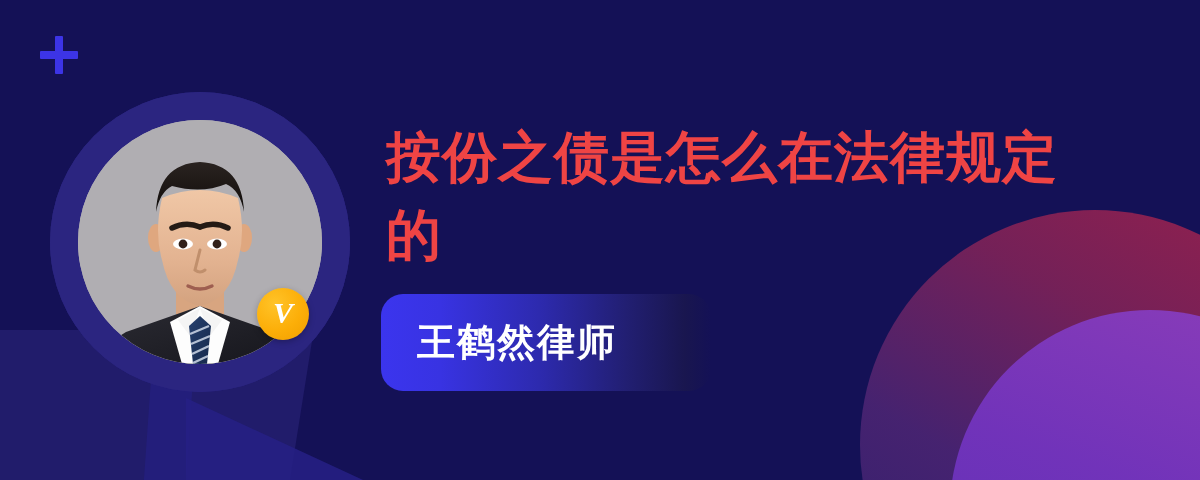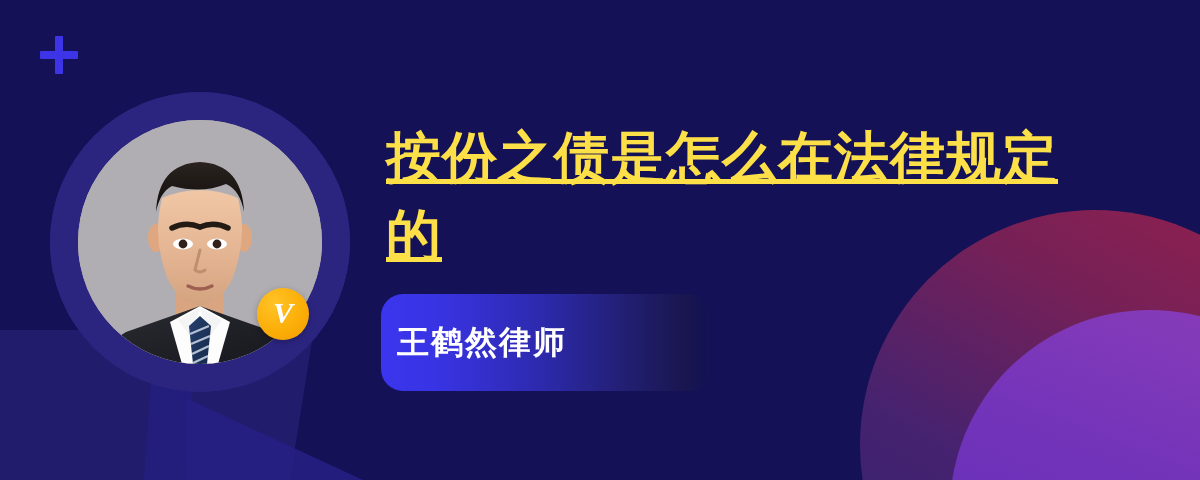--- a/index.html
+++ b/index.html
@@ -169,48 +169,47 @@
 
   
   .content {
     position: absolute;
     left: 386px;
     top: 118px;
     width: 700px;
   }
   .title {
     margin: 0;
-    color: #fde047;
+    color: #ef4444;
     font-size: 55px;
     line-height: 78px;
     font-weight: bold;
     letter-spacing: 1px;
     width: 680px;
     white-space: normal;
     word-break: break-all;
-    text-decoration: underline;
   }
 
   .name-badge {
     position: absolute;
     left: 381px;
     top: 294px;
     width: 330px;
     height: 97px;
     border-radius: 22px;
     background: linear-gradient(90deg, #3b35ee 0%, #3833e2 18%, #2d2aae 48%, #221f73 74%, #19164f 92%, #141156 100%);
     display: flex;
     align-items: center;
   }
   .name-badge .name-text {
     color: #ffffff;
-    font-size: 32px;
+    font-size: 38px;
     font-weight: bold;
     letter-spacing: 2px;
-    padding-left: 16px;
+    padding-left: 36px;
     white-space: nowrap;
   }
 </style>
 </head>
 <body>
 
 <div id="banner">
 
   <div class="bg-layer">
     <div class="shape-slab-left"></div>

